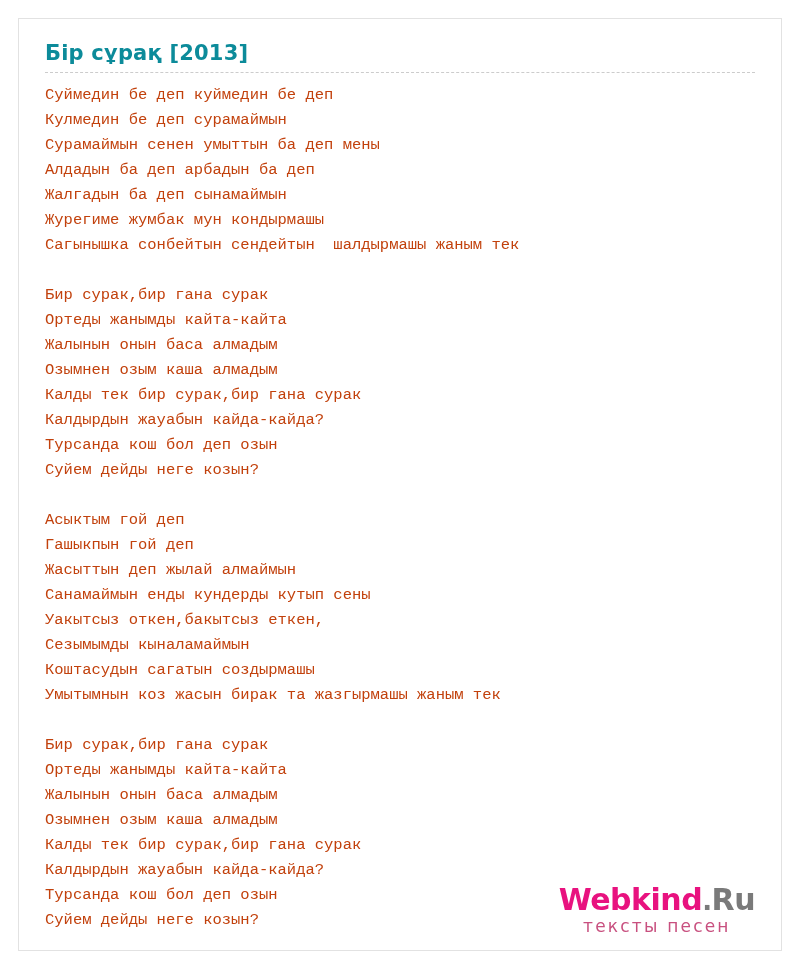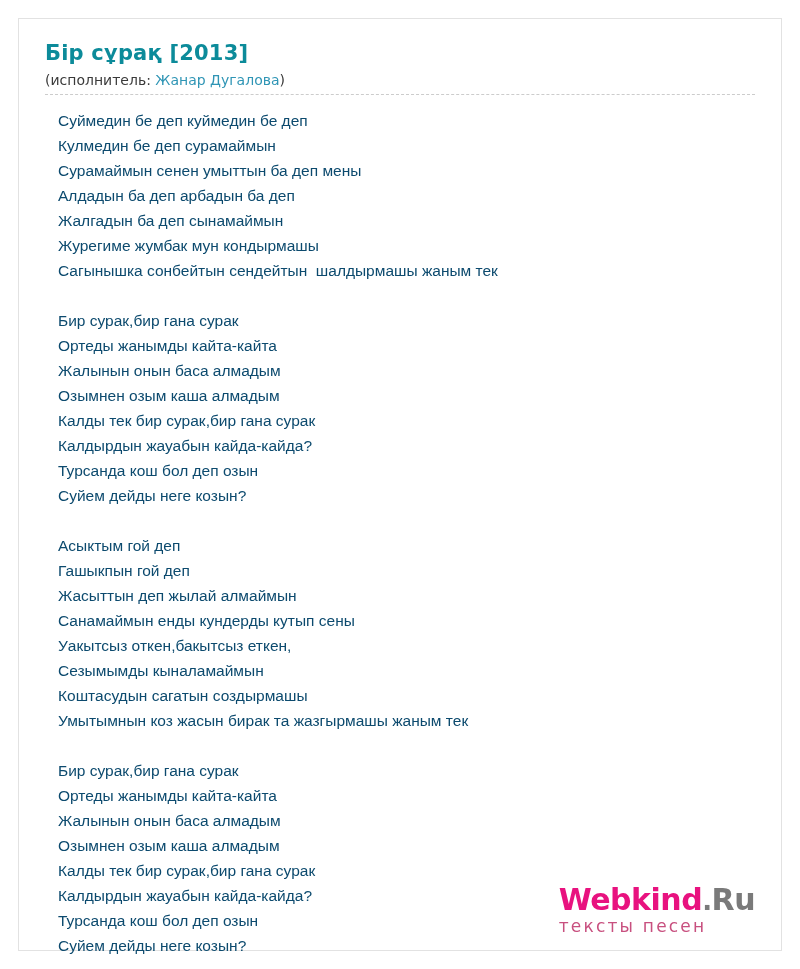--- a/index.html
+++ b/index.html
@@ -50,30 +50,30 @@
     text-decoration: none;
   }
   .divider {
     border: none;
     border-top: 1px dashed #cccccc;
     margin: 6px 0 10px 0;
   }
   .lyrics {
     font-size: 15.5px;
     line-height: 25px;
-    color: #0c4a6e;
+    color: #c2410c;
     white-space: pre-wrap;
-    margin: 13px;
-    font-family: Liberation Sans, sans-serif;
+    margin: 0;
+    font-family: Liberation Mono, monospace;
   }
   .watermark {
     position: absolute;
     right: 26px;
     bottom: 14px;
-    text-align: left;
+    text-align: center;
     user-select: none;
   }
   .wm-main {
     font-size: 30px;
     font-weight: bold;
     font-family: "DejaVu Sans", sans-serif;
     letter-spacing: -0.5px;
     line-height: 1;
   }
   .wm-web { color: #e8127f; }
@@ -88,23 +88,20 @@
   }
 </style>
 </head>
 <body>
 
 <div class="page">
   <div class="card">
 
     <h1 class="song-title">Бір сұрақ [2013]</h1>
 
-    <div class="performer-line">
-      <span>(исполнитель: </span><a class="performer-link" href="#">Жанар Дугалова</a><span>)</span>
-    </div>
 
     <hr class="divider">
 
     <pre class="lyrics">Суймедин бе деп куймедин бе деп
 Кулмедин бе деп сурамаймын
 Сурамаймын сенен умыттын ба деп мены
 Алдадын ба деп арбадын ба деп
 Жалгадын ба деп сынамаймын
 Журегиме жумбак мун кондырмашы
 Сагынышка сонбейтын сендейтын  шалдырмашы жаным тек

